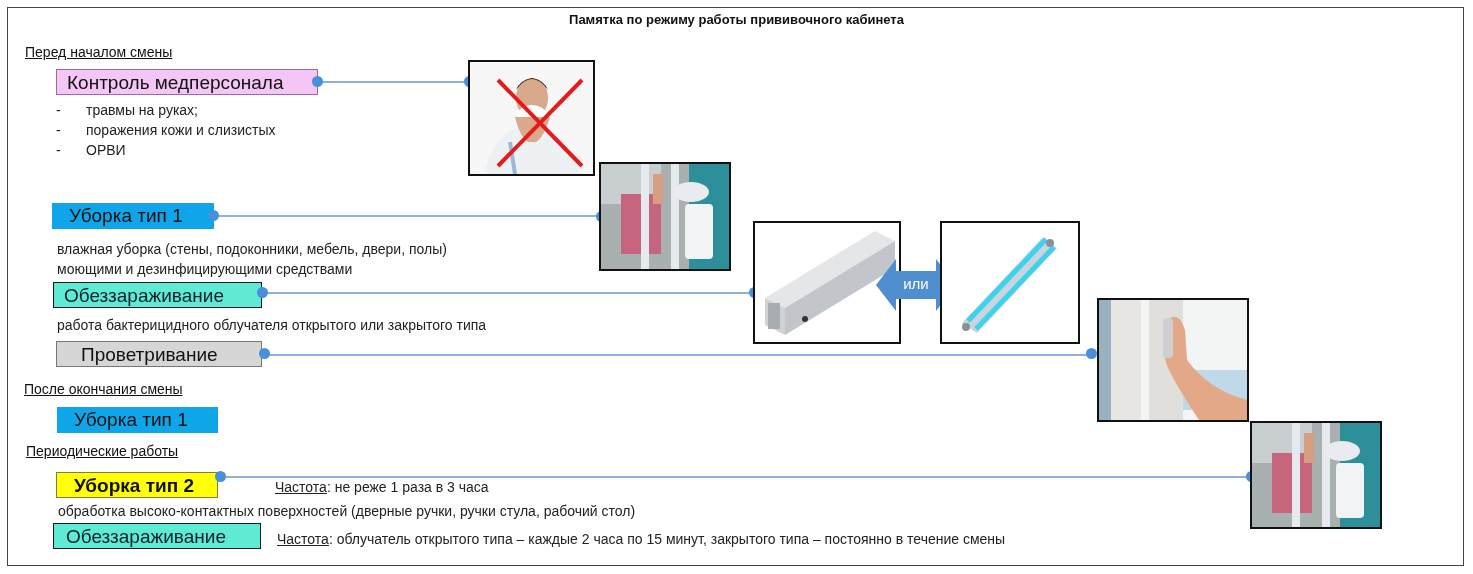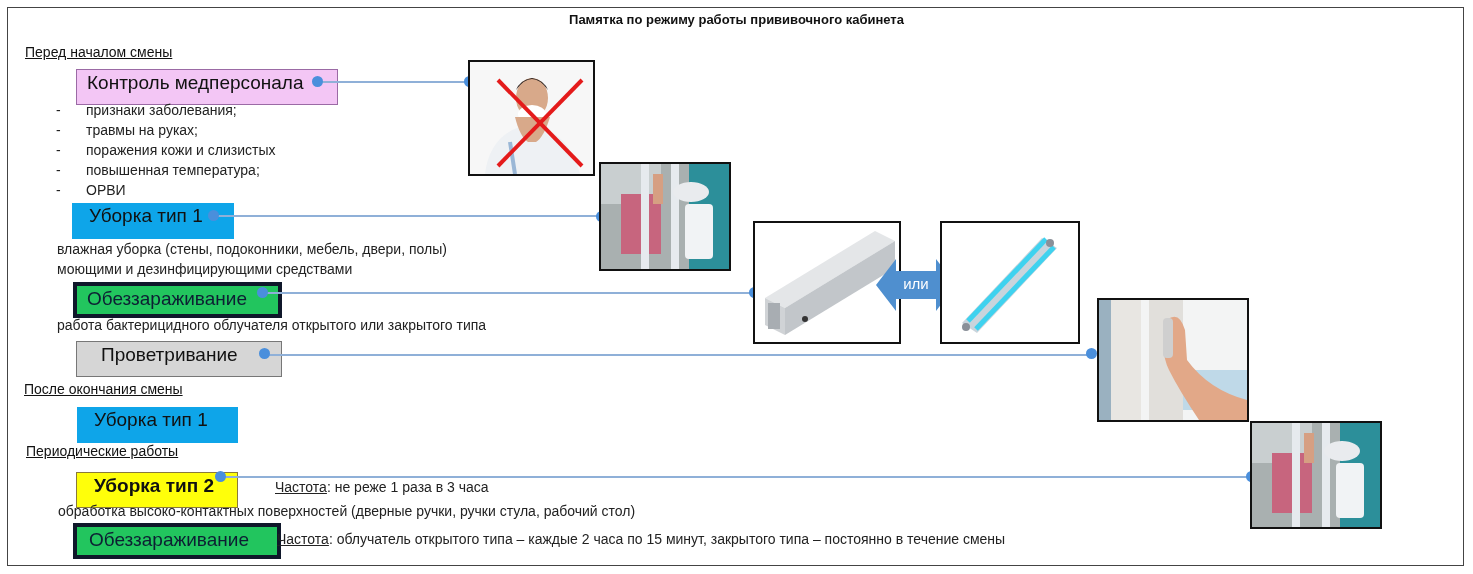--- a/index.html
+++ b/index.html
@@ -3,25 +3,25 @@
 <meta charset="utf-8">
 <style>
   html, body { margin:0; padding:0; background:#ffffff; }
   body { width:1473px; height:574px; position:relative; overflow:hidden;
          font-family:"Liberation Sans", sans-serif; color:#222; }
   .frame { position:absolute; left:7px; top:7px; width:1457px; height:559px;
            border:1.5px solid #444; box-sizing:border-box; }
   .abs { position:absolute; white-space:nowrap; }
   .title { left:0; width:1473px; top:12px; text-align:center; font-size:13px; font-weight:bold; color:#111; }
   .section { font-size:14px; font-weight:normal; text-decoration:underline; color:#111; }
-  .label { font-size:19px; padding:0 10px; box-sizing:border-box; height:36px; line-height:26px; color:#111;margin-left:20px; }
+  .label { font-size:19px; padding:0 10px; box-sizing:border-box; height:26px; line-height:26px; color:#111; }
   .lbl-pink { background:#f3c6f5; border:1px solid #9b6aa5; }
   .lbl-orange { background:#0ea5e9; }
   .lbl-yellow { background:#ffff0a; border:1px solid #8a7a3a; }
-  .lbl-blue { background:#22c55e; border:4px solid #0f172a; color:#0d1f33; }
+  .lbl-blue { background:#5eead4; border:1px solid #0f172a; color:#0d1f33; }
   .lbl-gray { background:#d6d6d6; border:1px solid #777; }
   .text { font-size:14px; color:#222; }
   .bullets { font-size:14px; line-height:20px; color:#222; }
   .bullets .row span.dash { display:inline-block; width:30px; }
   .u { text-decoration:underline; }
   .line { position:absolute; height:1.5px; background:#8fb0d8; }
   .dot { position:absolute; width:11px; height:11px; border-radius:50%; background:#4a8fdc; }
   .img { position:absolute; border:2px solid #111; box-sizing:border-box; overflow:hidden; background:#fff; }
 </style>
 </head>
@@ -29,24 +29,22 @@
 
 <div class="frame"></div>
 
 <div class="abs title">Памятка по режиму работы прививочного кабинета</div>
 
 <div class="abs section" style="left:25px;top:44px;">Перед началом смены</div>
 
 <div class="abs label lbl-pink" style="left:56px;top:69px;width:262px;">Контроль медперсонала</div>
 
 <div class="abs bullets" style="left:56px;top:100px;">
-  <div class="row"><span class="dash">-</span><span>признаки заболевания;</span></div>
   <div class="row"><span class="dash">-</span><span>травмы на руках;</span></div>
   <div class="row"><span class="dash">-</span><span>поражения кожи и слизистых</span></div>
-  <div class="row"><span class="dash">-</span><span>повышенная температура;</span></div>
   <div class="row"><span class="dash">-</span><span>ОРВИ</span></div>
 </div>
 
 <div class="abs label lbl-orange" style="left:52px;top:203px;width:162px;padding-left:17px;">Уборка тип 1</div>
 
 <div class="abs text" style="left:57px;top:241px;">влажная уборка (стены, подоконники, мебель, двери, полы)</div>
 <div class="abs text" style="left:57px;top:261px;">моющими и дезинфицирующими средствами</div>
 
 <div class="abs label lbl-blue" style="left:53px;top:282px;width:209px;">Обеззараживание</div>
 

